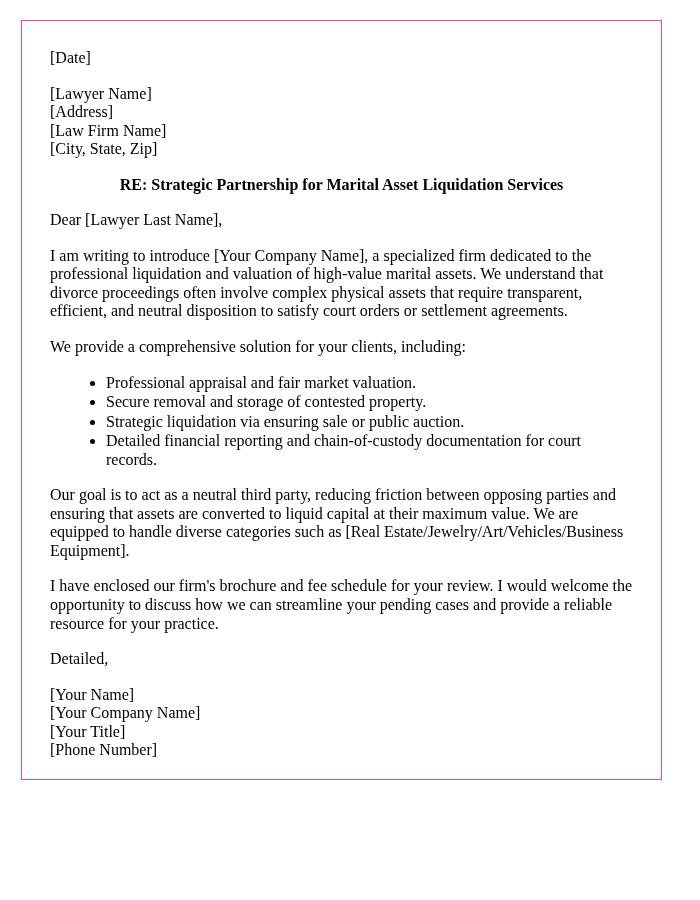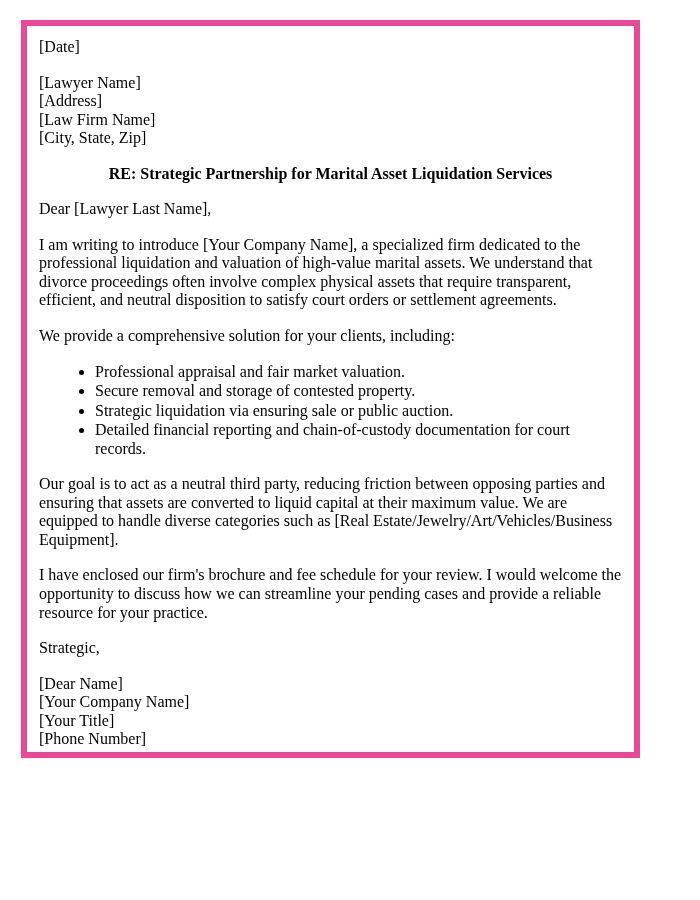--- a/index.html
+++ b/index.html
@@ -15,22 +15,22 @@
     font-family: "Liberation Serif", "DejaVu Serif", serif;
     color: #000000;
     overflow: hidden;
   }
   .letter-page {
     position: absolute;
     left: 21px;
     top: 20px;
     width: 583px;
     height: 702px;
-    border: 6px solid #ec4899;
-    padding: 12px;
+    border: 1px solid #ec4899;
+    padding: 28px;
     background: #ffffff;
     font-size: 16px;
     line-height: 1.16;
   }
   .para {
     margin: 0 0 17px 0;
   }
   .para.first {
     margin-top: 0;
   }
@@ -81,23 +81,23 @@
       <li>Professional appraisal and fair market valuation.</li>
       <li>Secure removal and storage of contested property.</li>
       <li>Strategic liquidation via ensuring sale or public auction.</li>
       <li>Detailed financial reporting and chain-of-custody documentation for court records.</li>
     </ul>
 
     <p class="para">Our goal is to act as a neutral third party, reducing friction between opposing parties and ensuring that assets are converted to liquid capital at their maximum value. We are equipped to handle diverse categories such as [Real Estate/Jewelry/Art/Vehicles/Business Equipment].</p>
 
     <p class="para">I have enclosed our firm's brochure and fee schedule for your review. I would welcome the opportunity to discuss how we can streamline your pending cases and provide a reliable resource for your practice.</p>
 
-    <p class="para">Strategic,</p>
+    <p class="para">Detailed,</p>
 
     <div class="block">
-      <div class="line">[Dear Name]</div>
+      <div class="line">[Your Name]</div>
       <div class="line">[Your Company Name]</div>
       <div class="line">[Your Title]</div>
       <div class="line">[Phone Number]</div>
     </div>
 
   </div>
 </div>
 
 </body></html>

